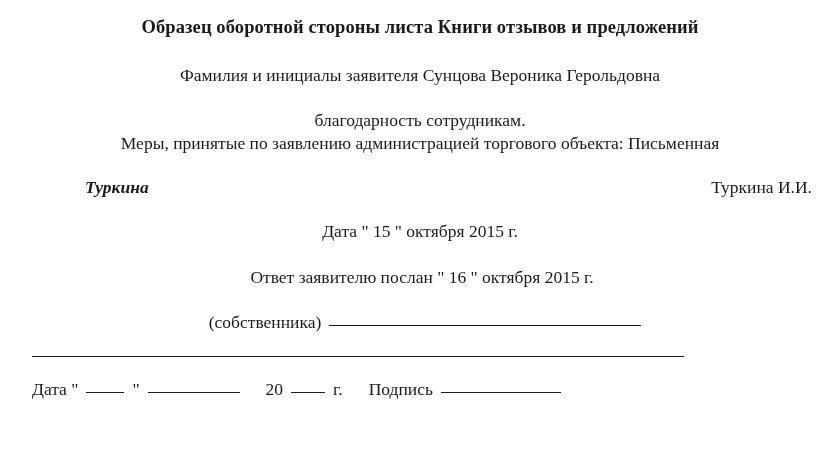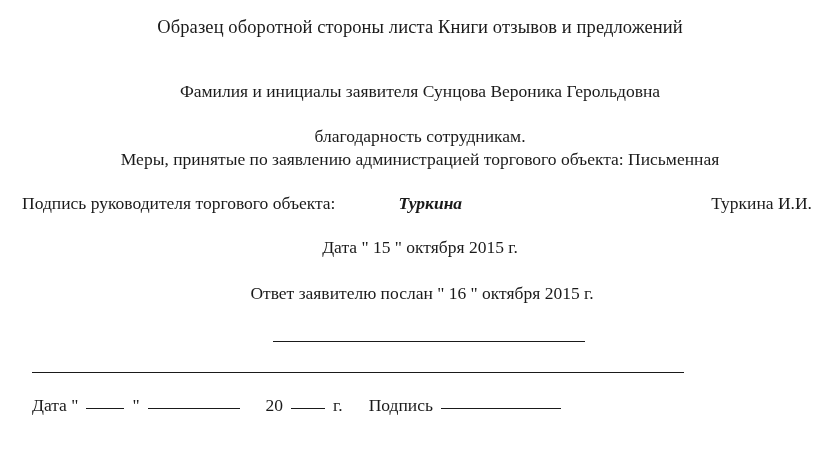--- a/index.html
+++ b/index.html
@@ -16,24 +16,24 @@
   }
   .page {
     position: relative;
     width: 840px;
     height: 473px;
     box-sizing: border-box;
     padding: 10px 22px 0 22px;
   }
   .doc-title {
     text-align: center;
-    font-weight: normal;
+    font-weight: bold;
     font-size: 18.5px;
     letter-spacing: 0.1px;
-    margin: 6px 0 16px 0;
+    margin: 6px 0 0 0;
     line-height: 1.2;
   }
   .block {
     font-size: 17.5px;
     line-height: 1.32;
     text-align: center;
   }
   .line {
     white-space: pre-wrap;
   }
@@ -101,42 +101,41 @@
   <div class="gap-2"></div>
 
   <div class="block">
     <div class="line">благодарность сотрудникам.</div>
     <div class="line">Меры, принятые по заявлению администрацией торгового объекта: Письменная</div>
   </div>
 
   <div class="gap-2"></div>
 
   <div class="sig-row">
-    <span class="sig-label">Подпись руководителя торгового объекта:</span>
     <span class="sig-handwritten">Туркина</span>
     <span class="sig-name">Туркина И.И.</span>
   </div>
 
   <div class="gap-2"></div>
 
   <div class="block">
     <div class="line">Дата " 15 " октября 2015 г.</div>
   </div>
 
   <div class="gap-2"></div>
 
   <div class="block indent-1">
     <div class="line">Ответ заявителю послан " 16 " октября 2015 г.</div>
   </div>
 
   <div class="gap-2"></div>
 
   <div class="block indent-2">
     <div class="row-inline">
-      <span class="sp-a"></span><span class="rule rule-owner"></span>
+      <span>(собственника)</span><span class="sp-a"></span><span class="rule rule-owner"></span>
     </div>
   </div>
 
   <div class="gap-2"></div>
 
   <div class="full-rule"></div>
 
   <div class="gap-2"></div>
 
   <div class="row-inline indent-2">

